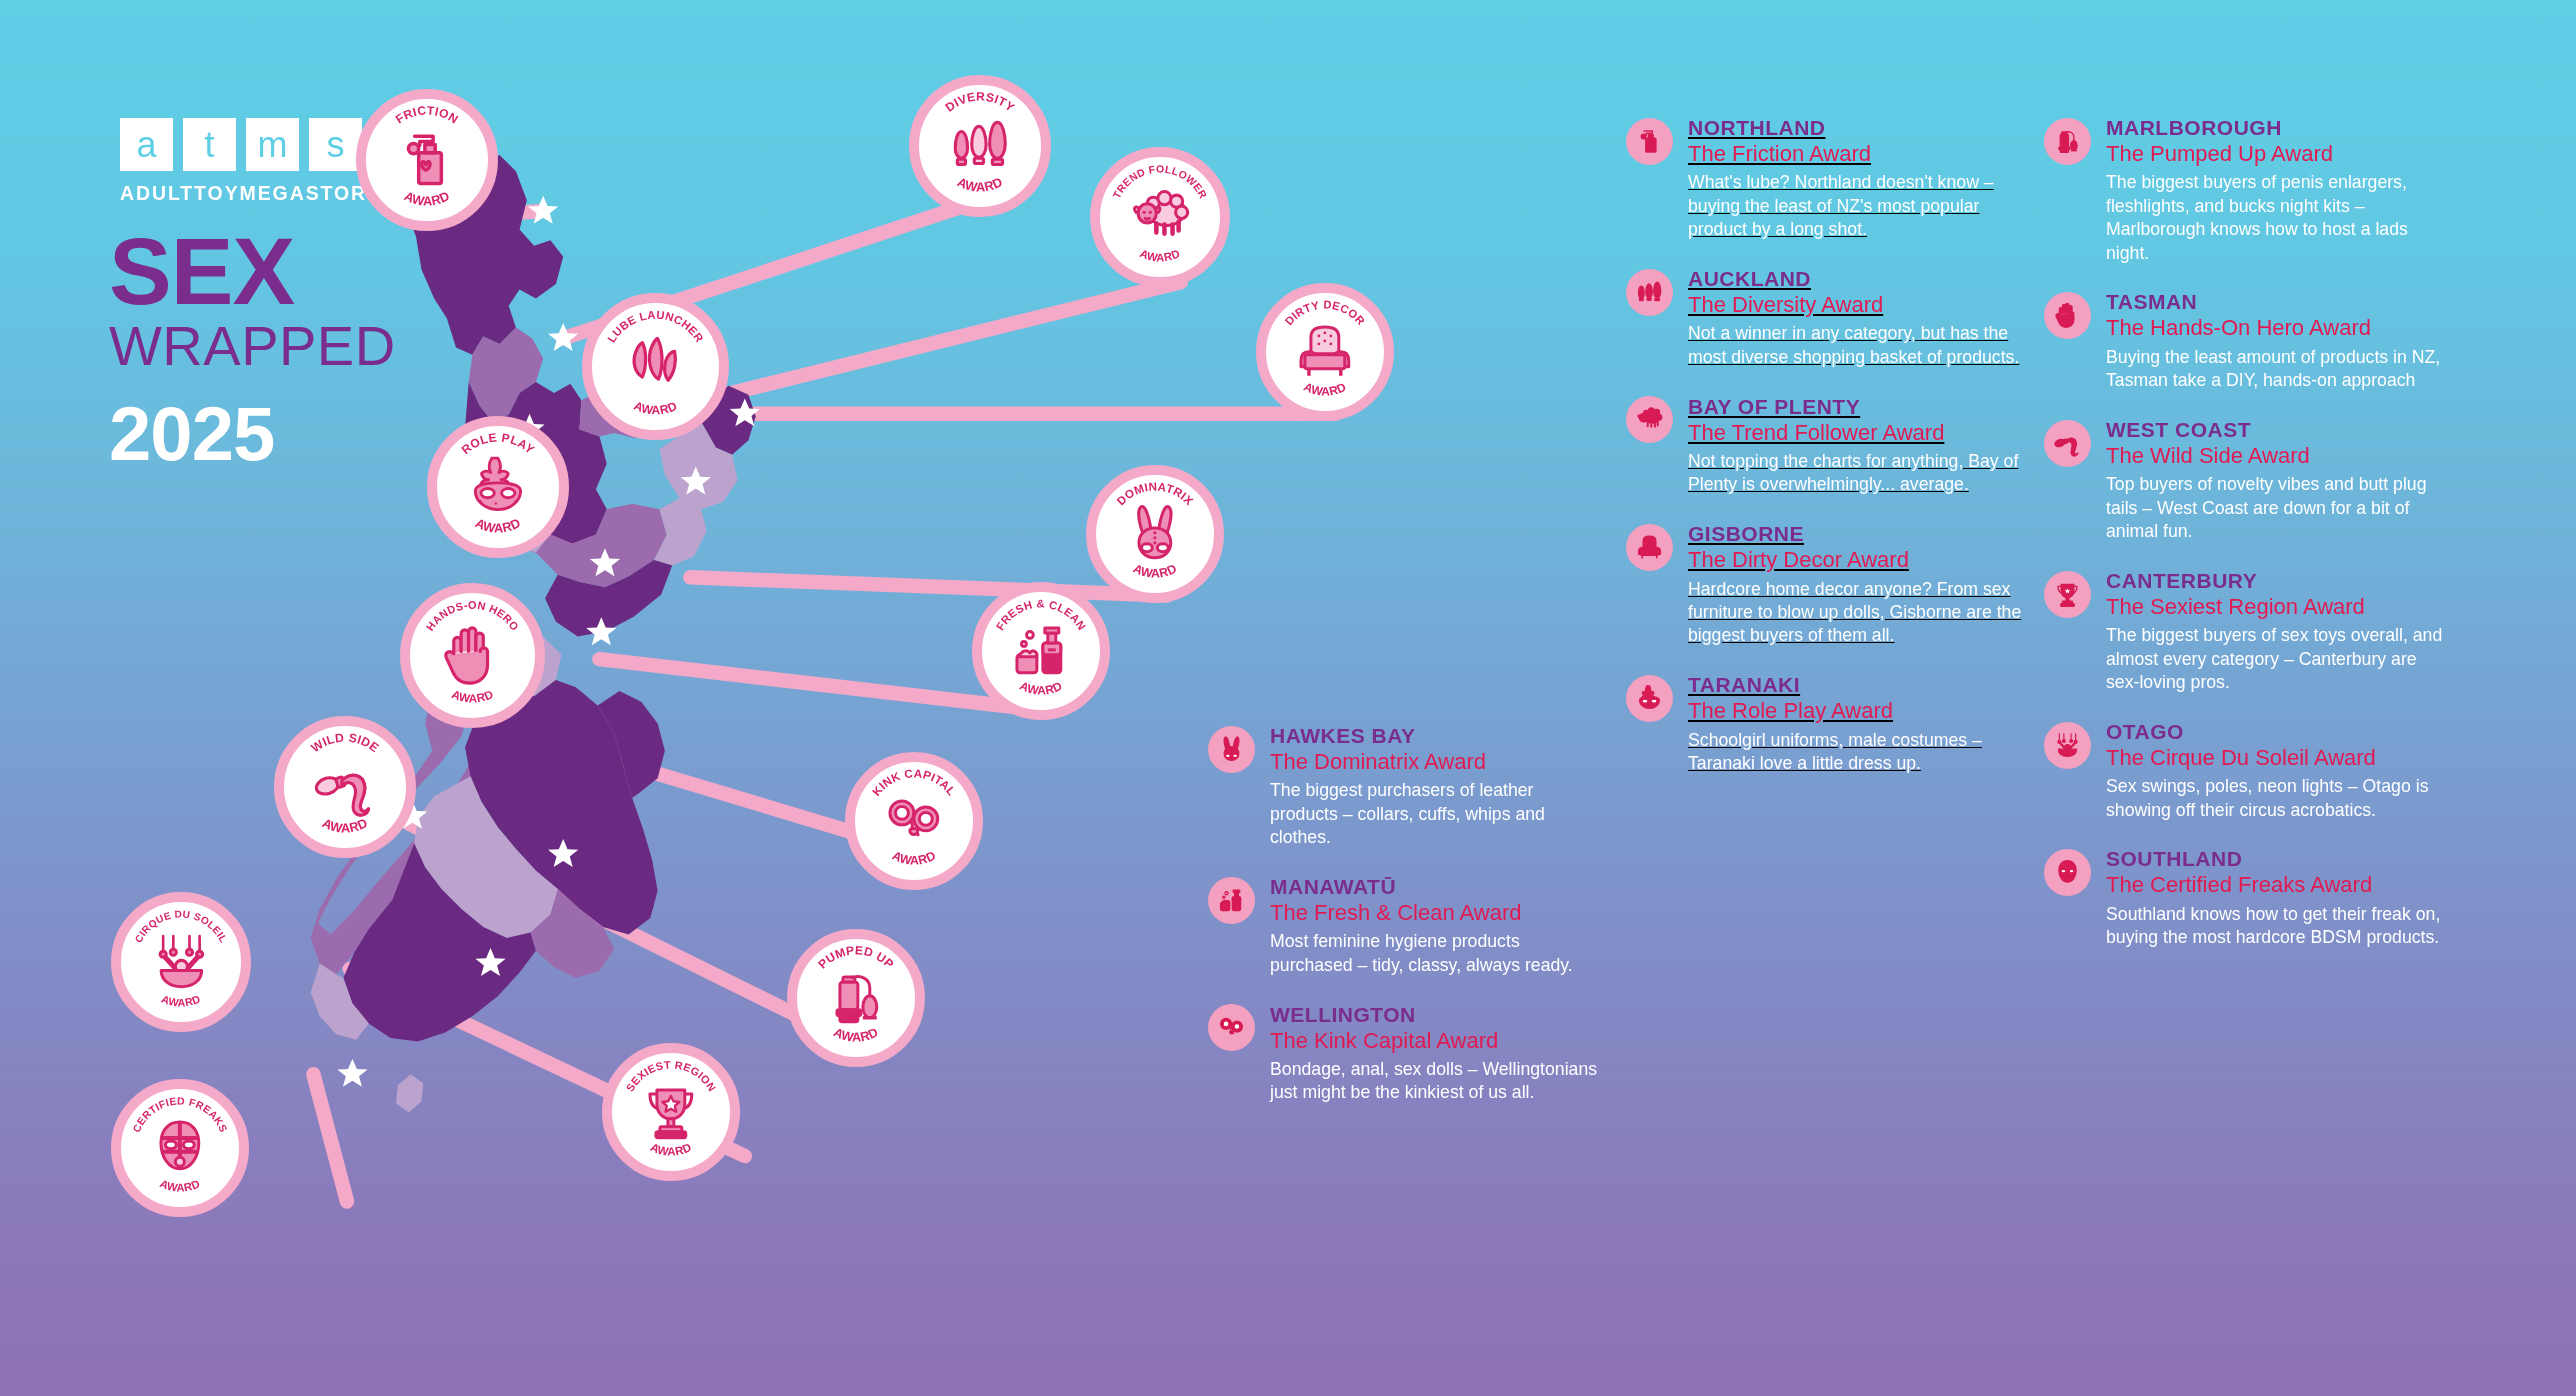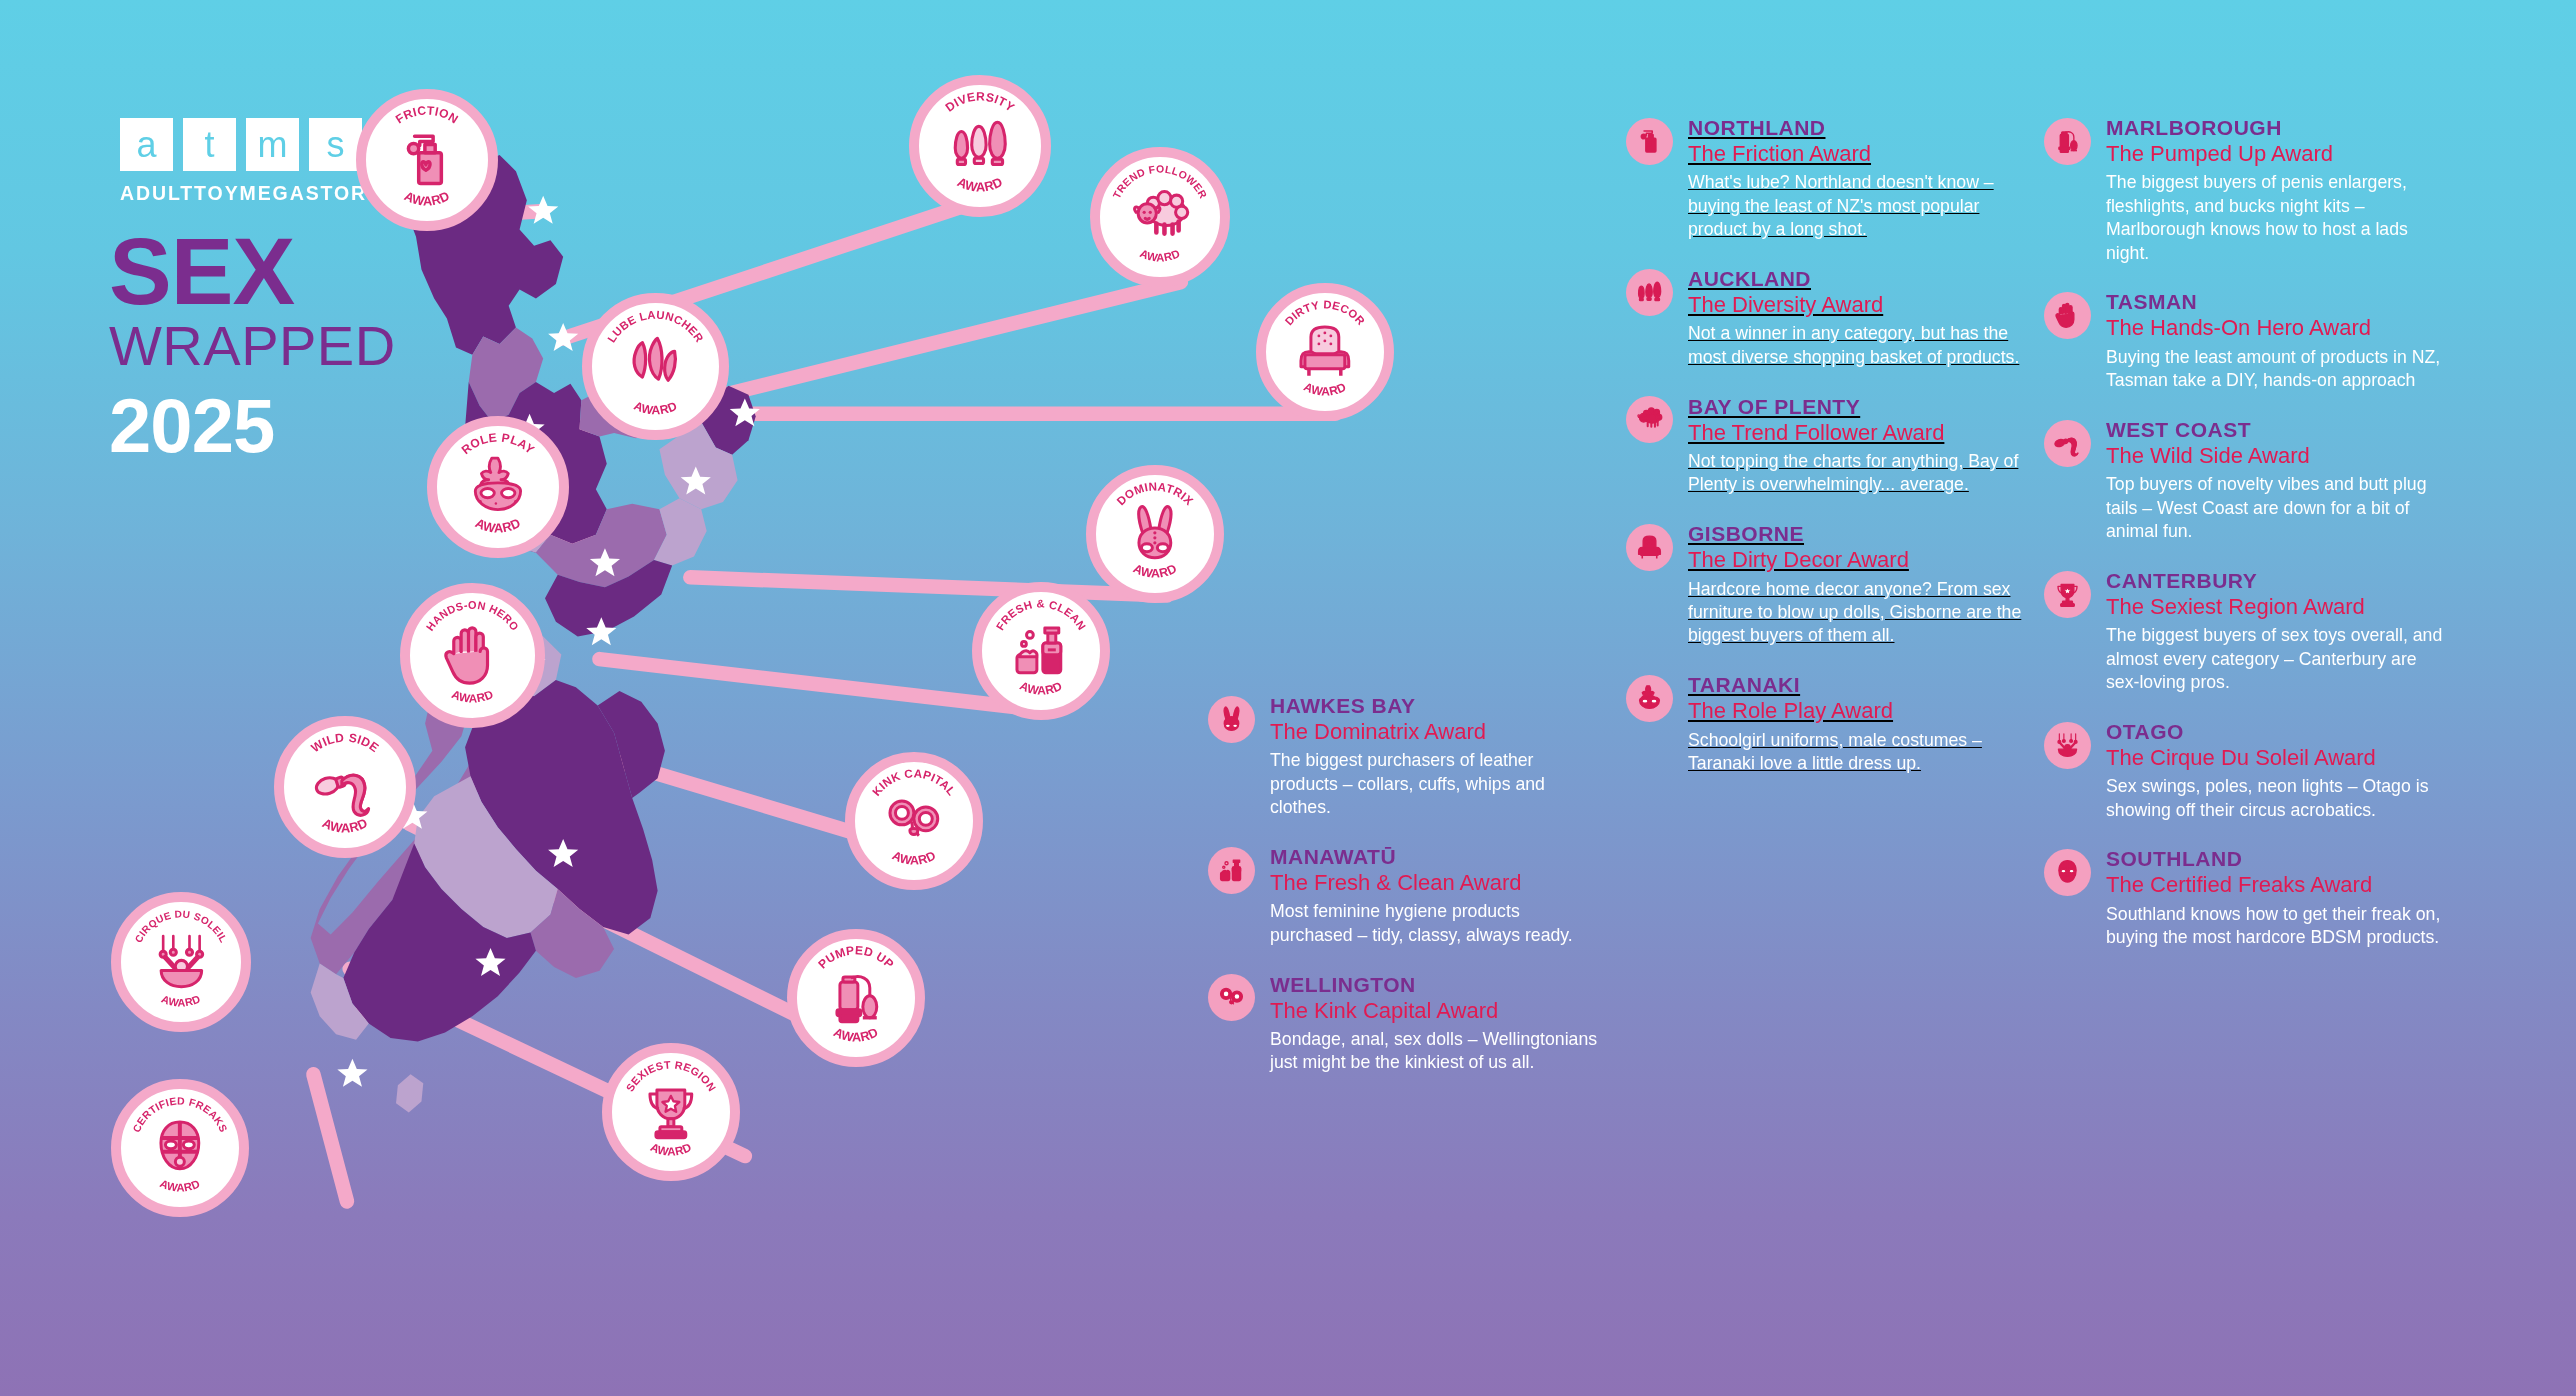--- a/index.html
+++ b/index.html
@@ -28,21 +28,21 @@
   .title-sex {
     margin-top: 23.6px; color: #7B2D8E; font-size: 94px;
     font-weight: 700; letter-spacing: -0.9px; line-height: 0.92;
   }
   .title-wrapped {
     color: #7B2D8E; font-size: 56px; font-weight: 400;
     letter-spacing: 0.5px; line-height: 1.05; margin-top: 1.8px;
   }
   .title-year {
     color: #ffffff; font-size: 76px; font-weight: 700;
-    line-height: 1.0; margin-top: 12px; letter-spacing: -0.9px;
+    line-height: 1.0; margin-top: 20px; letter-spacing: -0.9px;
   }
 
   
   #map-wrap { position: absolute; left: 109px; top: 55px; width: 1090px; height: 1290px; }
   #map-wrap svg { width: 100%; height: 100%; display: block; overflow: visible; }
 
   
   .badge {
     position: absolute; border-radius: 50%;
     background: #ffffff; border: 10px solid #F4A9C9;
@@ -617,21 +617,21 @@
             <path d="M14 36 h36" stroke-width="4"></path>
       <path d="M32 6 v47" stroke-width="4"></path>
       <ellipse cx="23" cy="29" rx="5.5" ry="4" fill="#fff"></ellipse>
       <ellipse cx="41" cy="29" rx="5.5" ry="4" fill="#fff"></ellipse>
       <circle cx="32" cy="46" r="4.5" fill="#F8CBDE"></circle>
     </g>
         </svg>
       </div>
     </div>
   </div>
-<div id="col-mid" class="col col-mid" style="left: 1208px; top: 694px;">
+<div id="col-mid" class="col col-mid" style="left: 1208px; top: 724px;">
     <div class="entry">
       <div class="entry-icon">
         <svg viewBox="0 0 64 64">
           <g stroke="#D81B54" stroke-width="3" stroke-linejoin="round">
       <path d="M20 32 C16 20 14 8 18 5 c4-3 8 9 10 22z" fill="#D81B54"></path>
       <path d="M44 32 C48 20 50 8 46 5 c-4-3-8 9-10 22z" fill="#D81B54"></path>
       <path d="M32 26 c10 0 16 7 16 15 0 9-7 15-16 15 s-16-6-16-15c0-8 6-15 16-15z" fill="#D81B54"></path>
       <ellipse cx="24" cy="46" rx="5.5" ry="4" fill="#fff"></ellipse>
       <ellipse cx="40" cy="46" rx="5.5" ry="4" fill="#fff"></ellipse>
       <g fill="#D81B54" stroke="none">

